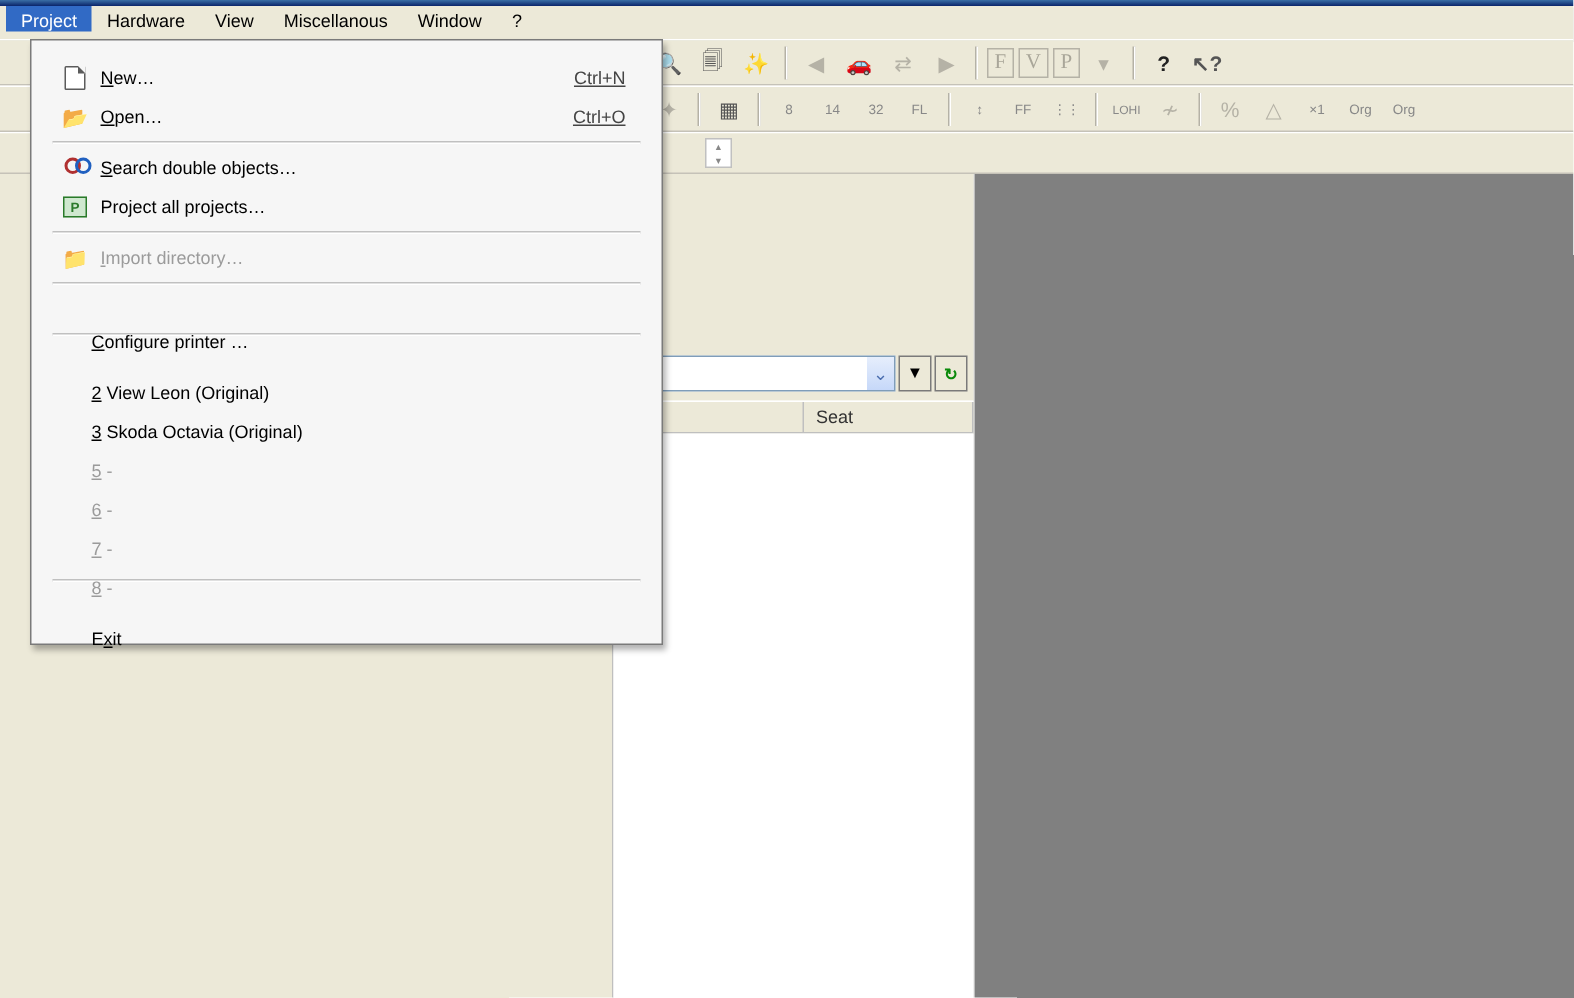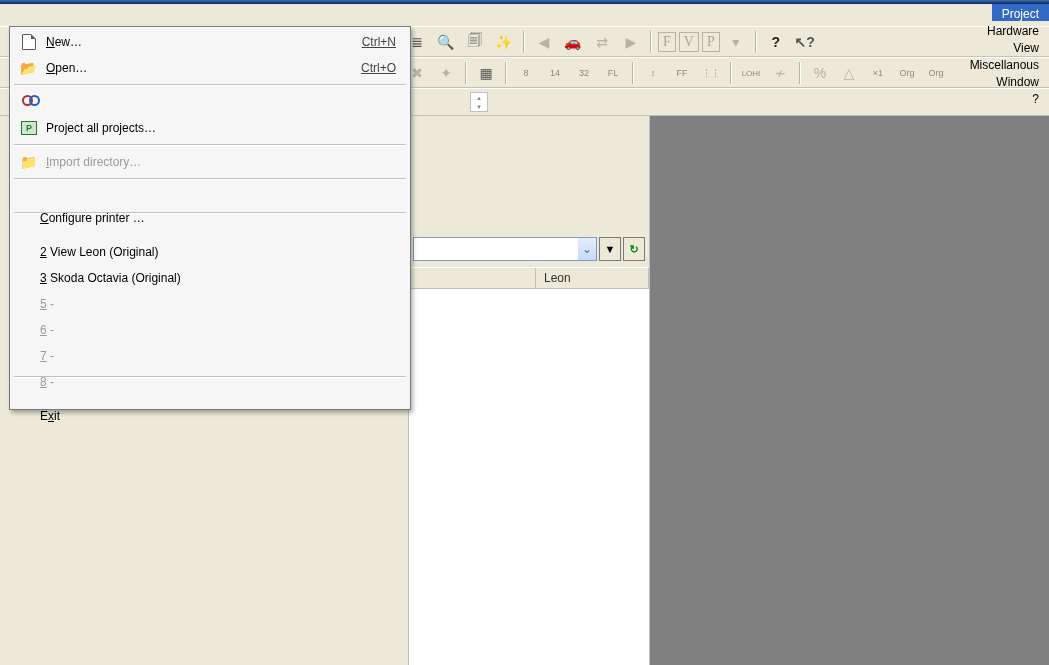--- a/index.html
+++ b/index.html
@@ -14,21 +14,21 @@
     --divider:#c0c0c0;
     --panel-bg:#ece9d8;
     --gray-area:#808080;
     --col-head:#ece9d8;
     --combo-border:#7f9db9;
     --combo-btn:#c6d3f7;
   }
   html,body{margin:0;padding:0;width:1049px;height:665px;font-family:Tahoma,Arial,sans-serif;font-size:12px;background:#fff;color:var(--text);overflow:hidden;}
   .titlebar{height:4px;background:linear-gradient(#3a6ea5,#0a246a);}
 
-  .menubar{display:flex;align-items:flex-end;height:22px;background:var(--menubar-bg);border-bottom:1px solid #fff;box-shadow:0 1px 0 #bfbfbf;padding-left:4px;flex-direction:column;}
+  .menubar{display:flex;align-items:flex-start;height:22px;background:var(--menubar-bg);border-bottom:1px solid #fff;box-shadow:0 1px 0 #bfbfbf;padding-left:4px;}
   .menubar .mb-item{padding:3px 10px 0 10px;cursor:default;}
   .menubar .mb-item.sel{background:var(--sel-bg);color:var(--sel-fg);}
 
   .toolbars{background:var(--toolbar-bg);}
   .tbrow{display:flex;align-items:center;height:30px;border-bottom:1px solid #fff;box-shadow:inset 0 -1px 0 #c5c2b8;gap:3px;padding-left:404px;}
   .tico{width:24px;height:24px;display:flex;align-items:center;justify-content:center;color:#555;font-size:14px;border:1px solid transparent;border-radius:2px;}
   .tico.dis{color:#b5b2a6;}
   .tico .sm{font-size:9px;line-height:9px;color:#888;}
   .tsep{width:1px;height:22px;background:#b5b2a6;margin:0 3px;border-right:1px solid #fff;}
   .btxt{font-family:Times New Roman,serif;font-size:14px;border:1px solid #b5b2a6;padding:1px 4px;color:#a9a699;background:#ece9d8;}
@@ -46,21 +46,21 @@
   .combo .arrow{margin-left:auto;width:18px;height:100%;background:linear-gradient(#e6eefc,#c6d8f9);display:flex;align-items:center;justify-content:center;color:#4b6eaf;}
   .sqbtn{width:20px;height:22px;border:1px solid #7a7a7a;background:#ece9d8;display:flex;align-items:center;justify-content:center;font-size:11px;}
   .sqbtn.green{color:#0a8a0a;font-weight:bold;}
 
   .col-head{height:20px;background:var(--col-head);display:flex;border-top:1px solid #fff;border-bottom:1px solid #bfbfbf;}
   .ch{padding:3px 8px;border-right:1px solid #bfbfbf;color:#333;flex:0 0 auto;}
   .ch.c1{width:110px;}
   .ch.c2{flex:1;}
 
   
-  .menu{position:absolute;left:9px;top:26px;width:396px;background:var(--menu-bg);border:1px solid var(--menu-border);box-shadow:2px 3px 4px rgba(0,0,0,.3);padding:2px;}
+  .menu{position:absolute;left:20px;top:26px;width:396px;background:var(--menu-bg);border:1px solid var(--menu-border);box-shadow:2px 3px 4px rgba(0,0,0,.3);padding:12px;}
   .mrow{display:flex;align-items:center;height:26px;padding:0 12px 0 6px;color:var(--text);}
   .mrow .ic{width:22px;height:18px;display:flex;align-items:center;justify-content:center;margin-right:6px;font-size:14px;}
   .mrow .lbl{flex:1;}
   .mrow .sc{color:#444;text-decoration:underline;}
   .mrow.dis{color:var(--dis);}
   .msep{height:1px;background:var(--divider);margin:3px 2px;border-bottom:1px solid #fff;}
   .ul{text-decoration:underline;}
   .indent .lbl{padding-left:22px;margin-top:43px;}
   
   .ic-new{width:12px;height:14px;border:1px solid #5b5b5b;border-radius:1px;background:#fff;position:relative;}
@@ -169,21 +169,21 @@
   <div class="mid-pane">
     <div class="combo-area">
       <div class="combo">
         <span class="arrow">⌄</span>
       </div>
       <div class="sqbtn">▼</div>
       <div class="sqbtn green">↻</div>
     </div>
     <div class="col-head">
       <div class="ch c1"></div>
-      <div class="ch c2">Leon</div>
+      <div class="ch c2">Seat</div>
     </div>
     <div style="flex:1;background:#fff"></div>
   </div>
   <div class="right-pane"></div>
 </div>
 
 <div class="menu">
   <div class="mrow">
     <span class="ic">
         <span class="ic-new"></span>
@@ -194,20 +194,21 @@
   <div class="mrow">
     <span class="ic ic-open">📂</span>
     <span class="lbl"><span class="ul">O</span>pen…</span>
     <span class="sc">Ctrl+O</span>
   </div>
   <div class="msep"></div>
   <div class="mrow">
     <span class="ic">
         <span class="ic-search"></span>
       </span>
+    <span class="lbl"><span class="ul">S</span>earch double objects…</span>
   </div>
   <div class="mrow">
     <span class="ic">
         <span class="ic-update">P</span>
       </span>
     <span class="lbl">Project all projects…</span>
   </div>
   <div class="msep"></div>
   <div class="mrow dis">
     <span class="ic ic-imp">📁</span>

